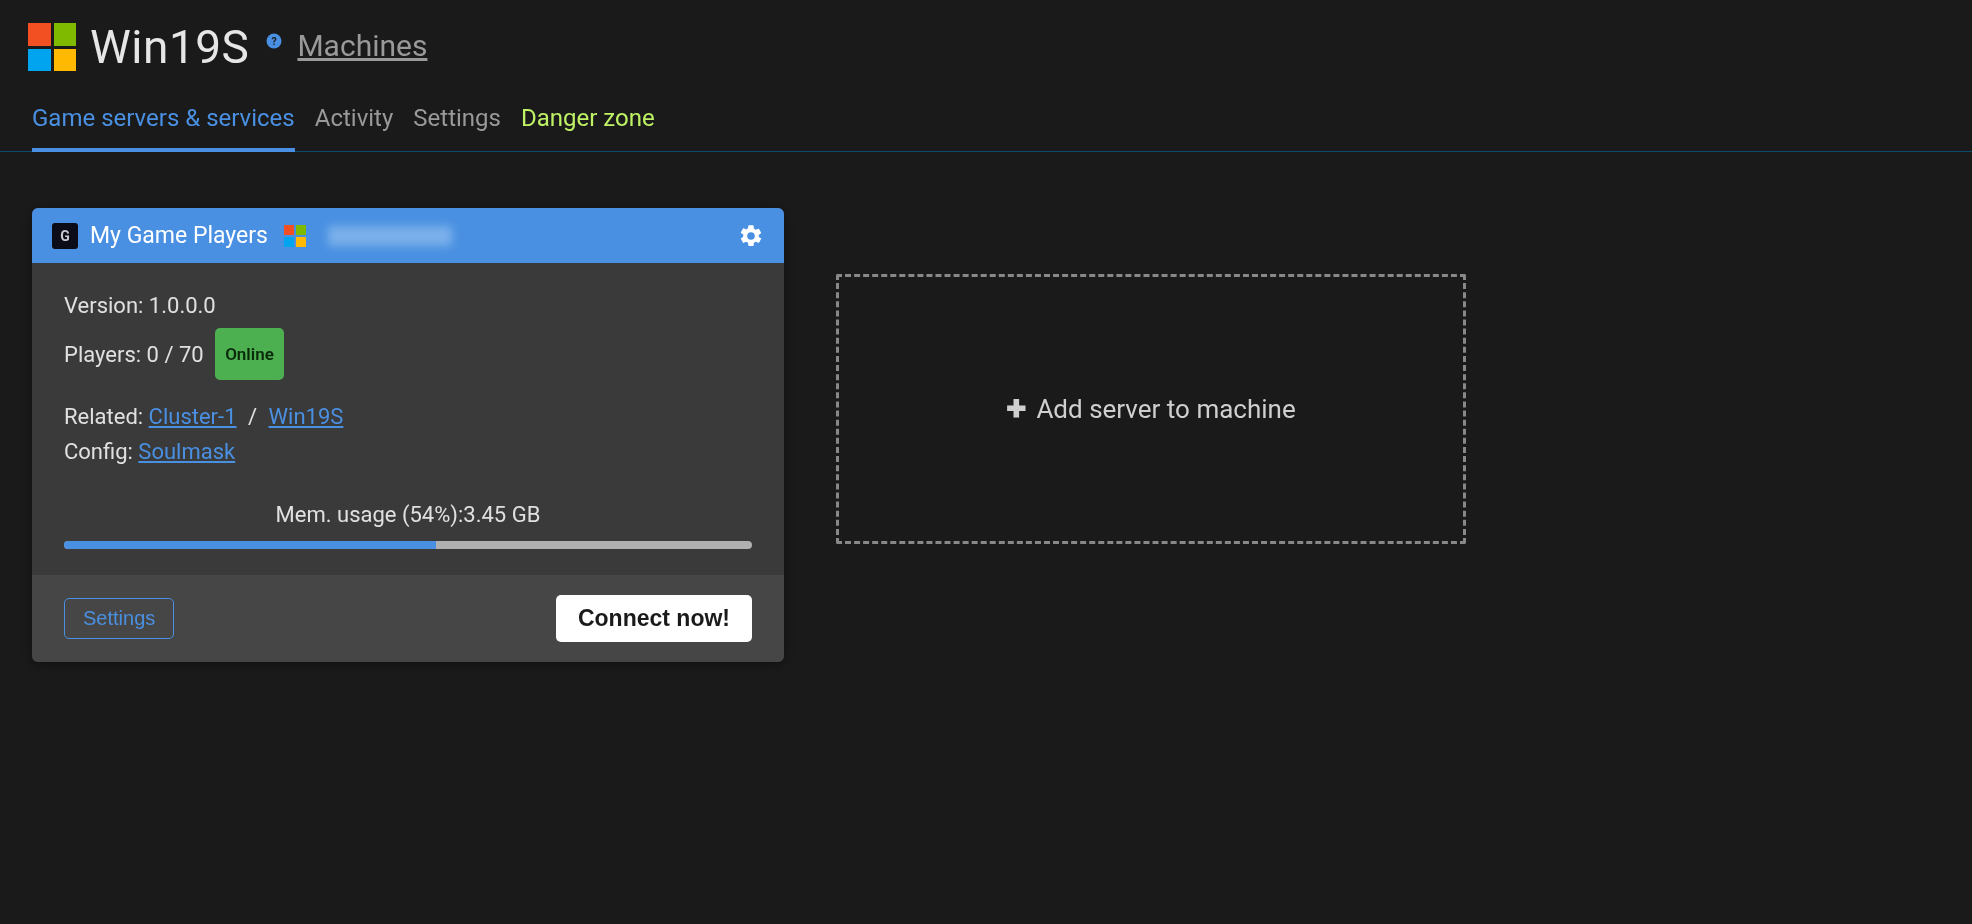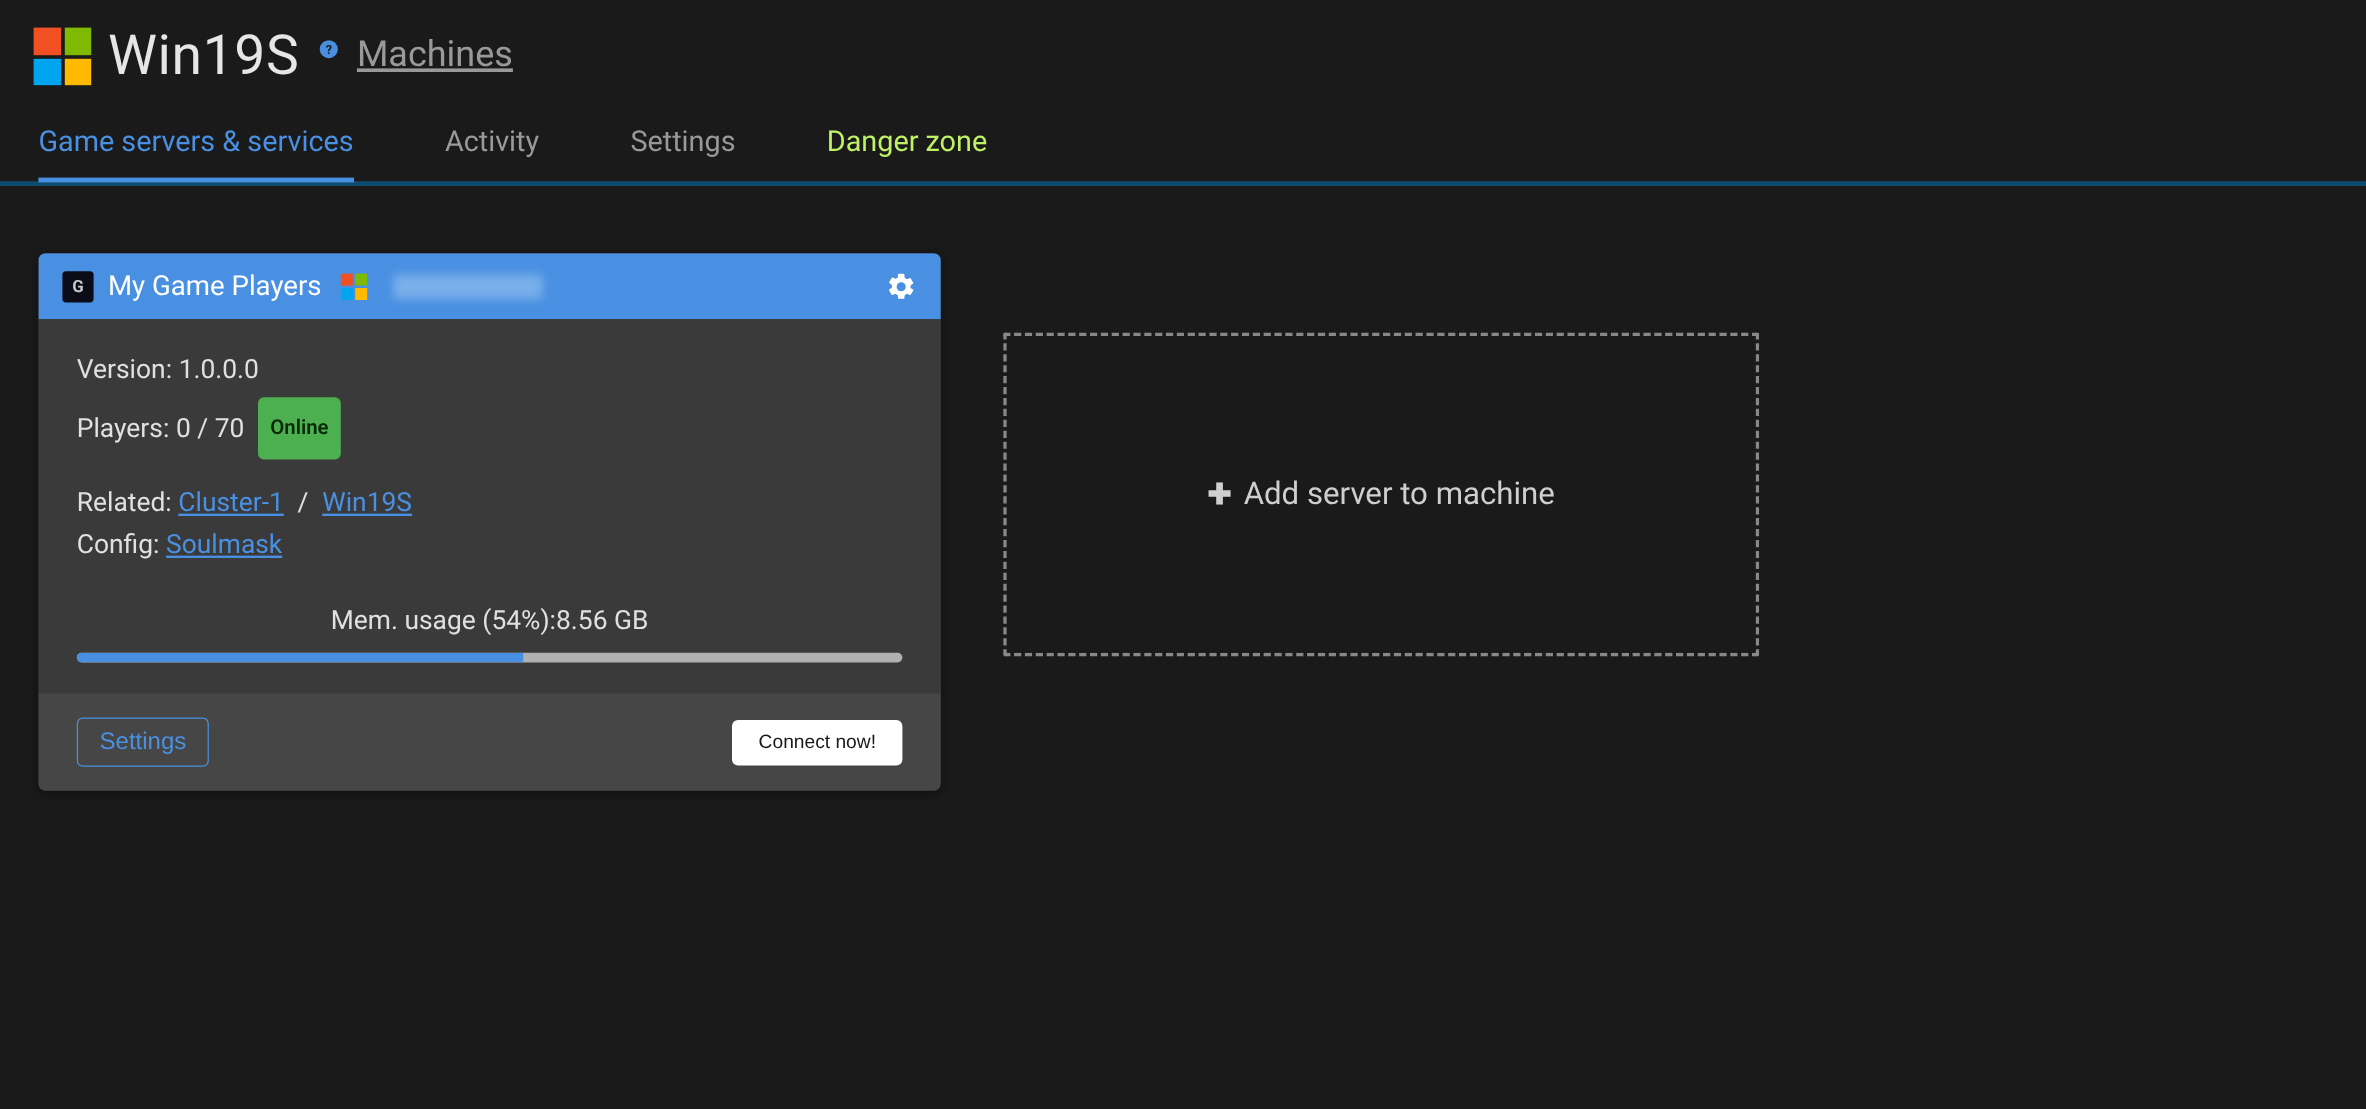--- a/index.html
+++ b/index.html
@@ -54,23 +54,23 @@
     .breadcrumb {
       color: #999999;
       font-size: 30px;
       text-decoration: underline;
       cursor: pointer;
       position: relative;
       top: -2px;
     }
     .tabs {
       display: flex;
-      gap: 76px;
+      gap: 20px;
       padding: 18px 32px 0 32px;
-      border-bottom: 4px solid #0c4a6e;
+      border-bottom: 1px solid #0c4a6e;
     }
     .tab {
       font-size: 24px;
       padding-bottom: 16px;
       cursor: pointer;
       color: #999999;
     }
     .tab.active {
       color: #4a90e2;
       border-bottom: 4px solid #4a90e2;
@@ -183,22 +183,22 @@
       background: transparent;
       color: #4a90e2;
       font-size: 20px;
       padding: 8px 18px;
       border-radius: 5px;
       cursor: pointer;
     }
     .btn-white {
       background: #ffffff;
       color: #1a1a1a;
-      font-size: 16px;
-      font-weight: 400;
+      font-size: 23px;
+      font-weight: 700;
       padding: 10px 22px;
       border: none;
       border-radius: 5px;
       cursor: pointer;
     }
     .add-box {
       width: 630px;
       height: 270px;
       border: 3px dashed #888888;
       border-radius: 2px;
@@ -275,21 +275,21 @@
         <a class="link">Cluster-1</a>
         <span class="sep">/</span>
         <a class="link">Win19S</a>
       </div>
       <div class="row">
         <span>Config:</span>
         <a class="link">Soulmask</a>
       </div>
       <div class="mem-row">
         <span>Mem. usage (54%):</span>
-        <span>8.56 GB</span>
+        <span>3.45 GB</span>
       </div>
       <div class="progress">
         <div class="progress-fill" style="width: 54%;"></div>
       </div>
     </div>
 
     <div class="card-footer">
       <button class="btn-outline">Settings</button>
       <button class="btn-white">Connect now!</button>
     </div>

